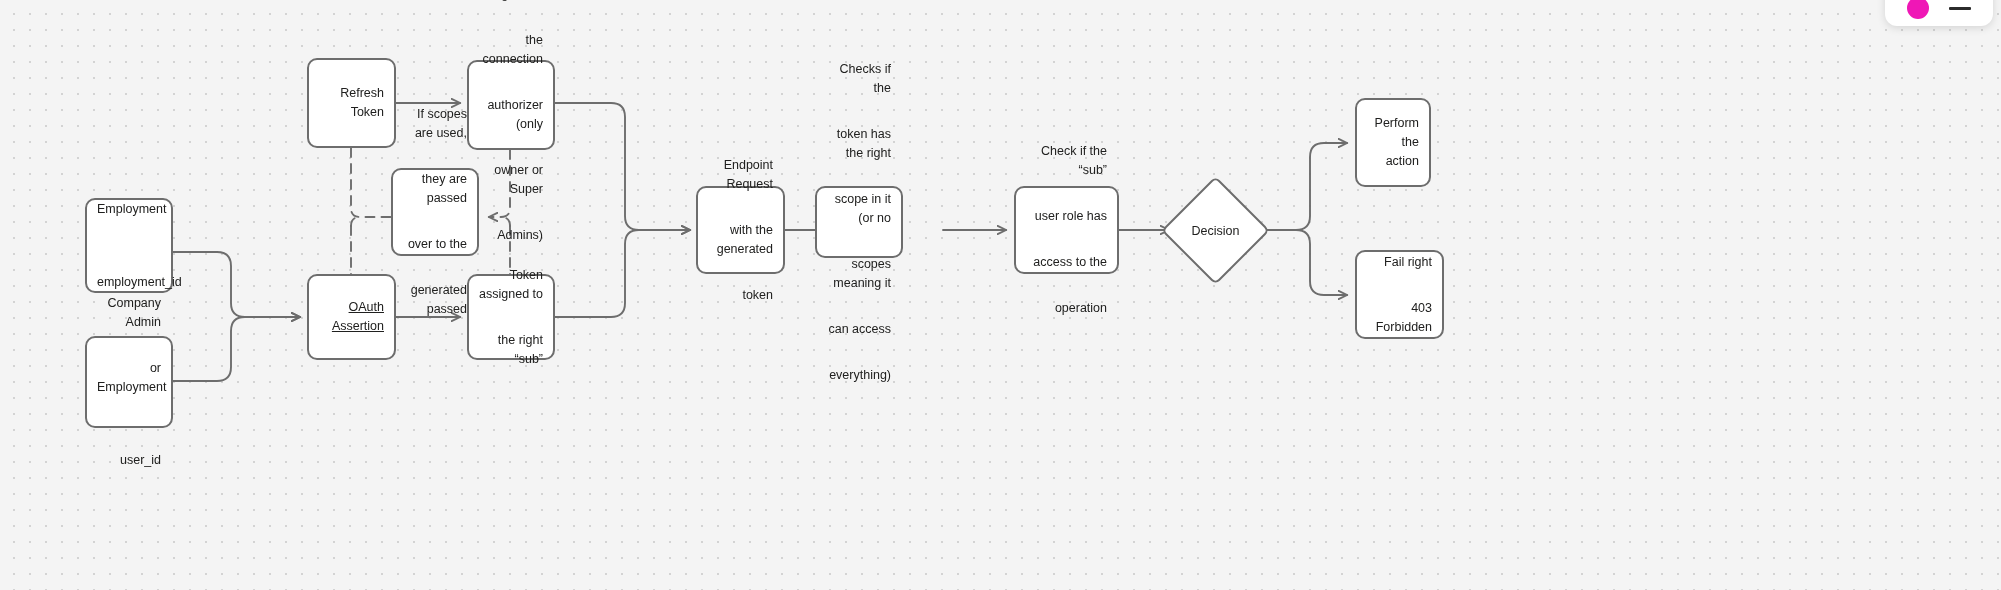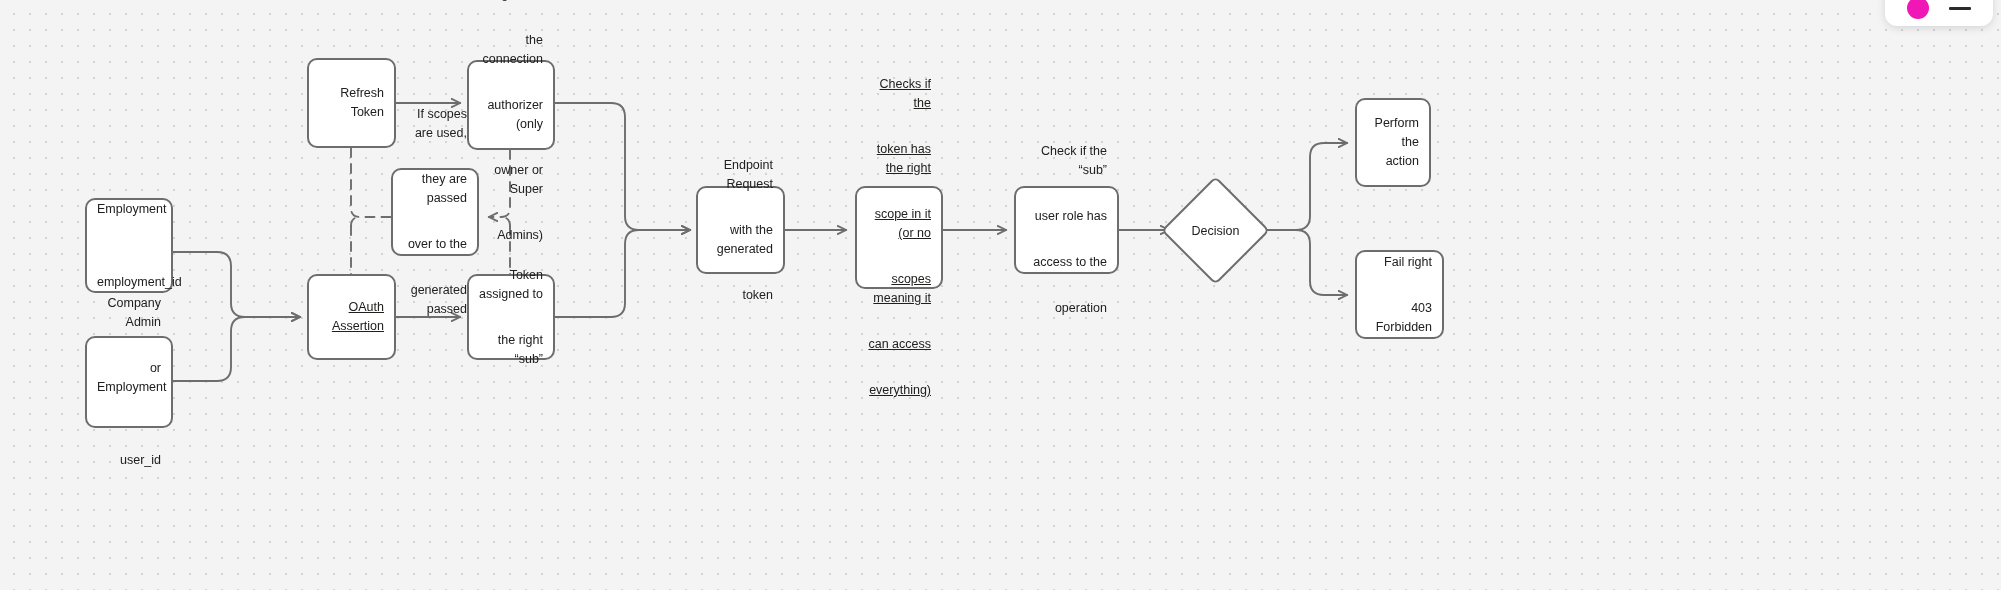--- a/index.html
+++ b/index.html
@@ -162,21 +162,21 @@
     <span class="ln">over to the</span>
     <span class="ln">generated passed</span>
   </div>
 
   <div class="node" style="left:696px; top:186px; width:89px; height:88px;">
     <span class="ln">Endpoint Request</span>
     <span class="ln">with the generated</span>
     <span class="ln">token</span>
   </div>
 
-  <div class="node" style="left:855px; top:186px; width:88px; height:103px;text-decoration:underline;">
+  <div class="node" style="left:815px; top:186px; width:88px; height:72px;">
     <span class="ln">Checks if the</span>
     <span class="ln">token has the right</span>
     <span class="ln">scope in it (or no</span>
     <span class="ln">scopes meaning it</span>
     <span class="ln">can access</span>
     <span class="ln">everything)</span>
   </div>
 
   <div class="node" style="left:1014px; top:186px; width:105px; height:88px;">
     <span class="ln">Check if the “sub”</span>

